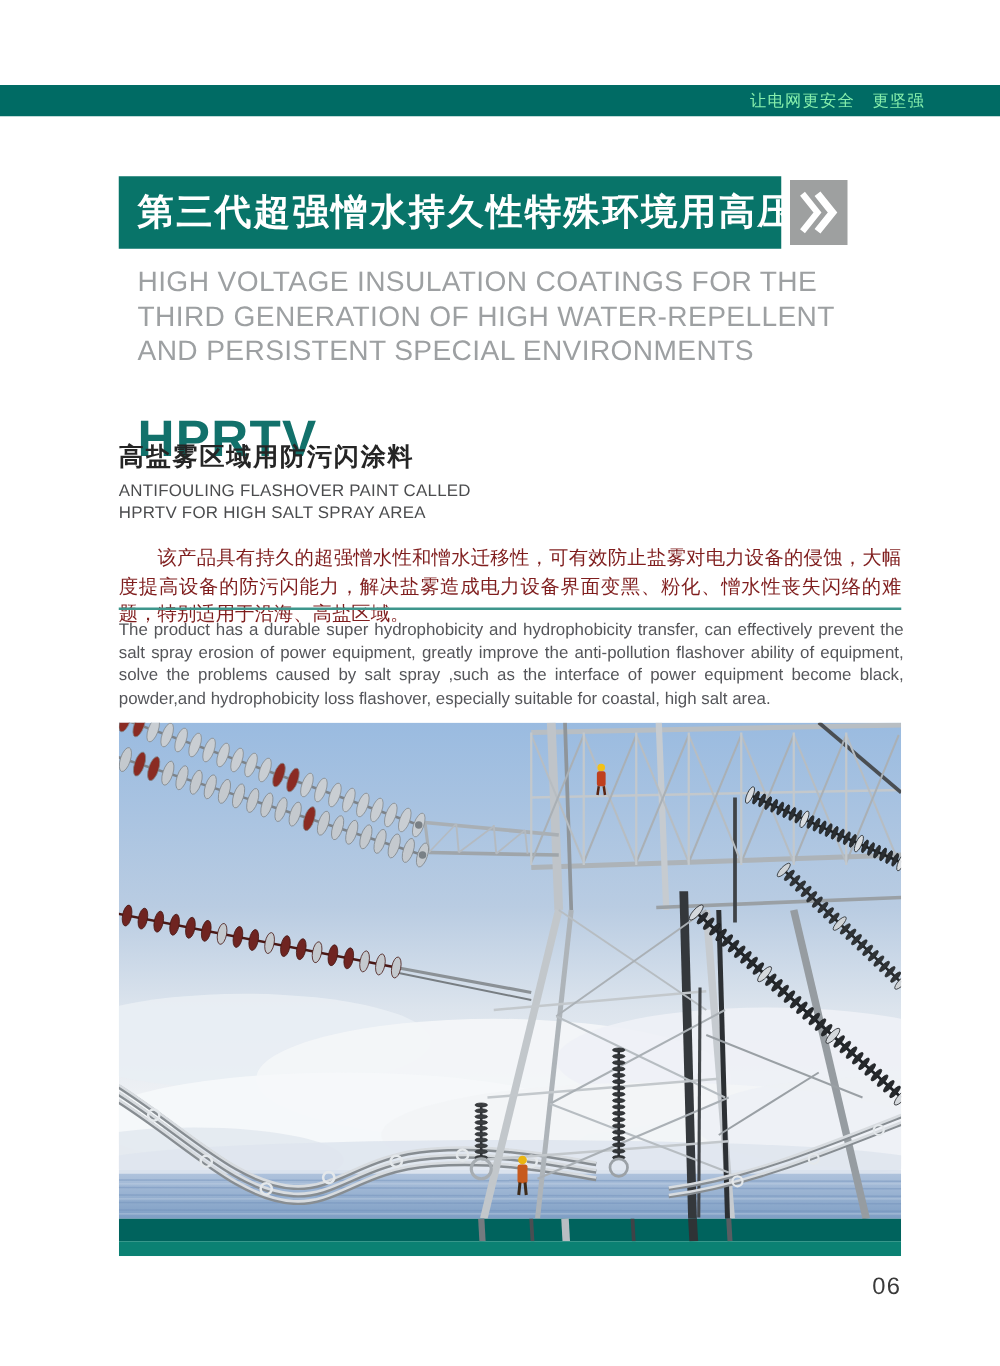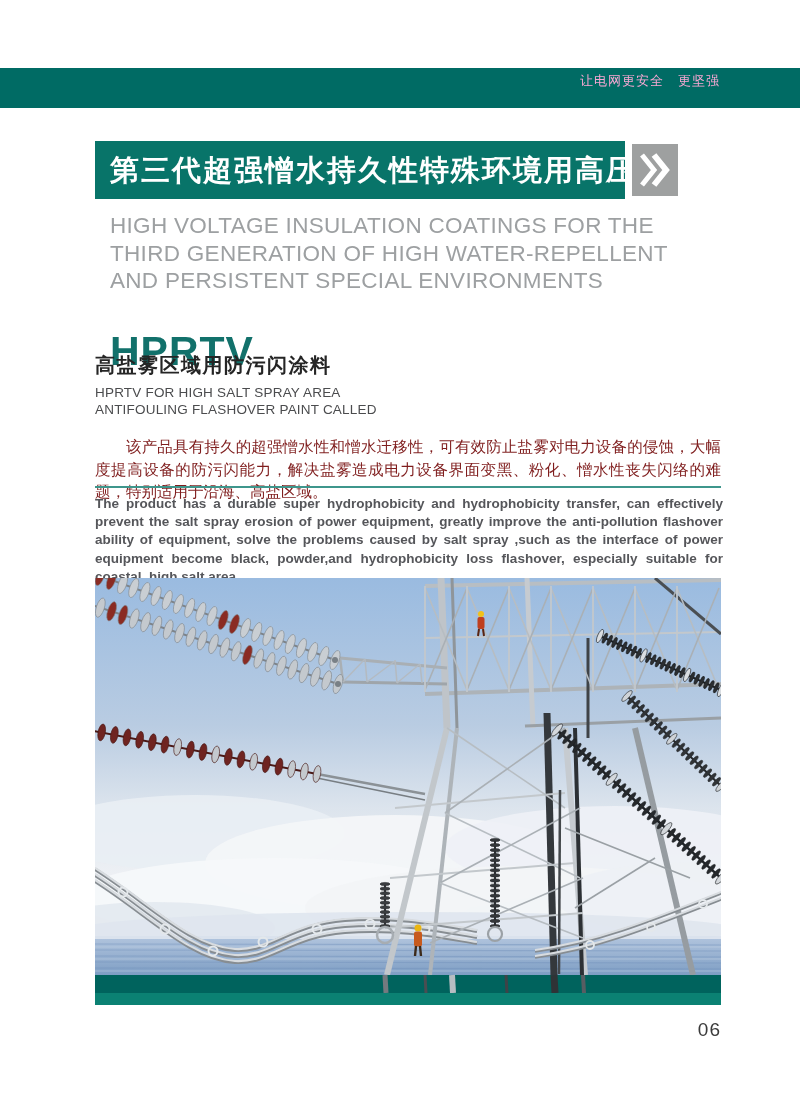--- a/index.html
+++ b/index.html
@@ -2,23 +2,23 @@
 <html><head>
 <meta charset="utf-8">
 <style>
   html,body{margin:0;padding:0;background:#ffffff;}
   body{
     width:800px;height:1093px;position:relative;overflow:hidden;
     font-family:"Liberation Sans","DejaVu Sans",sans-serif;
   }
   
   .top-bar{
-    position:absolute;left:0;top:68px;width:800px;height:40px;
-    background:#006B64;color:#f9a8d4;font-size:13px;line-height:25px;
-    text-align:right;box-sizing:border-box;padding-right:80px;
+    position:absolute;left:0;top:68px;width:800px;height:25px;
+    background:#006B64;color:#86efac;font-size:13px;line-height:25px;
+    text-align:right;box-sizing:border-box;padding-right:60px;
     letter-spacing:1px;
   }
   
   .banner{
     position:absolute;left:95px;top:141px;width:530px;height:58px;
     background:#087469;color:#ffffff;box-sizing:border-box;
     font-size:29px;font-weight:700;line-height:58px;padding-left:15px;
     letter-spacing:2px;white-space:nowrap;
   }
   .chevron-box{
@@ -52,21 +52,21 @@
     color:#7f1d1d;font-size:15.5px;line-height:22.5px;
     text-align:justify;text-indent:2em;margin:0;
   }
   .divider{
     position:absolute;left:95px;top:486px;width:626px;height:2px;
     background:#3E968C;
   }
   .desc-en{
     position:absolute;left:95px;top:495px;width:628px;
     color:#55565A;font-size:13.5px;line-height:18.2px;
-    text-align:justify;margin:0;font-weight:bold;
+    text-align:justify;margin:0;
   }
   
   .photo{
     position:absolute;left:95px;top:578px;width:626px;height:427px;
     overflow:hidden;
   }
   
   .page-num{
     position:absolute;top:1019px;left:0;width:721px;text-align:right;
     color:#3A3A3A;font-size:19px;letter-spacing:1px;
@@ -94,22 +94,22 @@
   <span>HIGH VOLTAGE INSULATION COATINGS FOR THE</span>
   <span>THIRD GENERATION OF HIGH WATER-REPELLENT</span>
   <span>AND PERSISTENT SPECIAL ENVIRONMENTS</span>
 </h2>
 
 <h1 class="product-name" style="margin:16px;">HPRTV</h1>
 
 <h3 class="subtitle-zh" style="margin:0;font-family:Liberation Serif, serif;">高盐雾区域用防污闪涂料</h3>
 
 <div class="subtitle-en">
+  <span>ANTIFOULING FLASHOVER PAINT CALLED</span>
   <span>HPRTV FOR HIGH SALT SPRAY AREA</span>
-  <span>ANTIFOULING FLASHOVER PAINT CALLED</span>
 </div>
 
 <p class="desc-zh">该产品具有持久的超强憎水性和憎水迁移性，可有效防止盐雾对电力设备的侵蚀，大幅度提高设备的防污闪能力，解决盐雾造成电力设备界面变黑、粉化、憎水性丧失闪络的难题，特别适用于沿海、高盐区域。</p>
 
 <div class="divider"></div>
 
 <p class="desc-en">The product has a durable super hydrophobicity and hydrophobicity transfer, can effectively prevent the salt spray erosion of power equipment, greatly improve the anti-pollution flashover ability of equipment, solve the problems caused by salt spray ,such as the interface of power equipment become black, powder,and hydrophobicity loss flashover, especially suitable for coastal, high salt area.</p>
 
 <figure class="photo" style="margin:0;">
   <svg id="photo-svg" width="626" height="427" viewBox="0 0 626 427">

